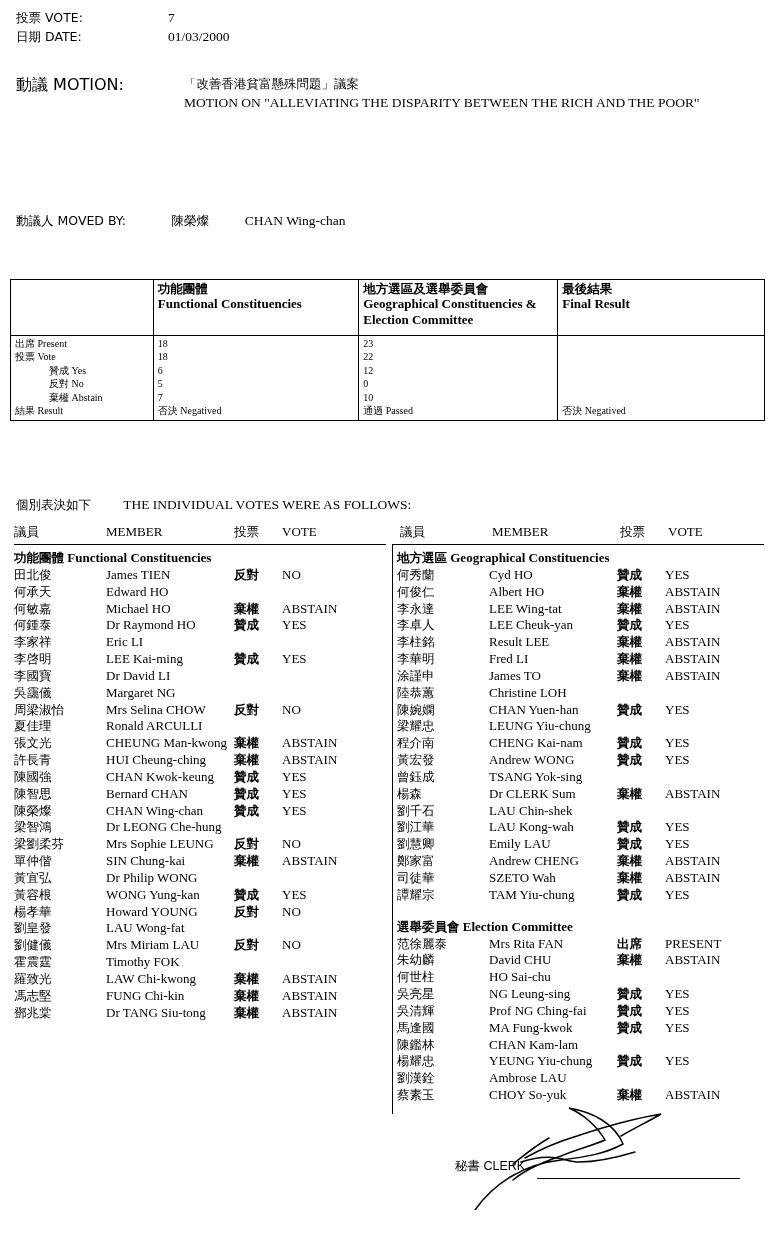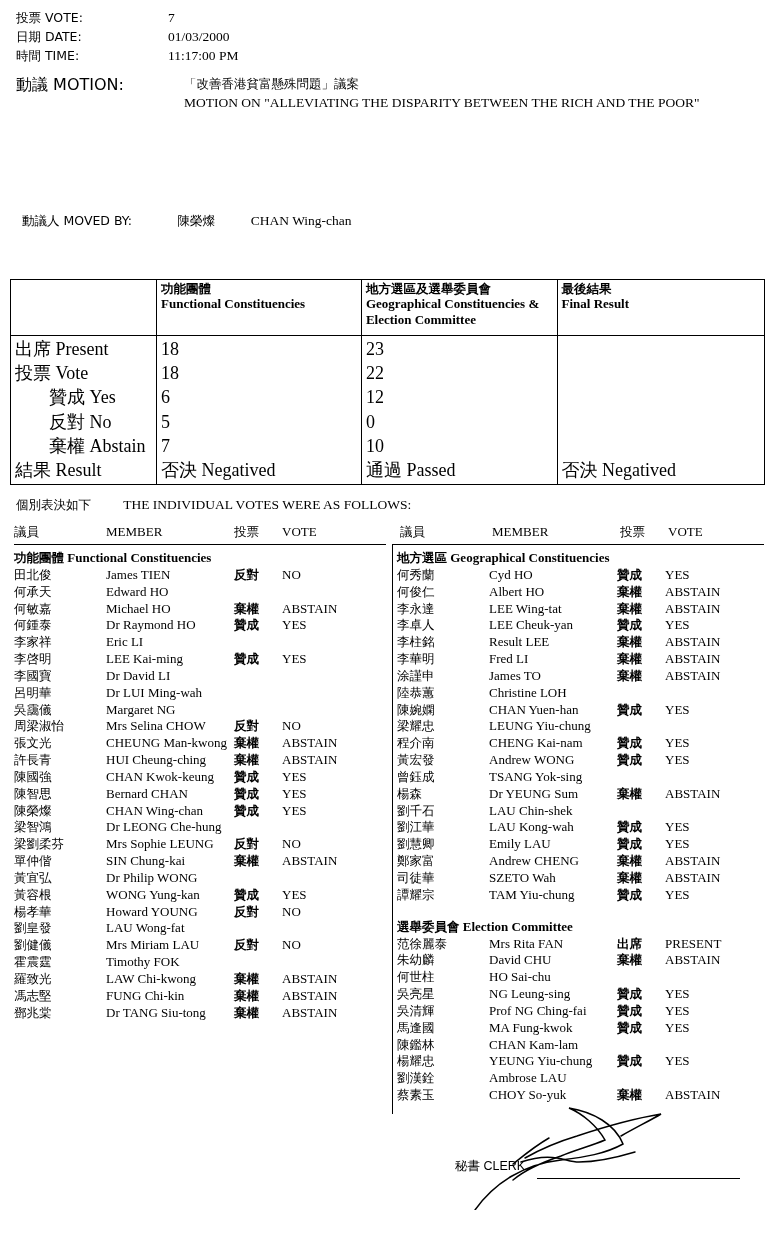--- a/index.html
+++ b/index.html
@@ -17,21 +17,21 @@
   .hdr { position:absolute; left:16px; top:8px; width:740px; }
   .hdr-row { display:flex; align-items:baseline; line-height:1.42; font-size:13.5px; }
   .hdr-label { width:152px; flex:0 0 152px; }
   .hdr-val { flex:1 1 auto; }
   .zh { font-family:"DejaVu Sans","Liberation Sans",sans-serif; font-size:12.5px; }
 
   .motion { position:absolute; left:16px; top:75px; width:745px; }
   .motion-label { position:absolute; left:0; top:0; font-size:16px; }
   .motion-body { position:absolute; left:168px; top:0; font-size:13.5px; line-height:1.45; }
 
-  .movedby { position:absolute; left:22px; top:213px; font-size:13.5px; }
+  .movedby { position:absolute; left:16px; top:213px; font-size:13.5px; }
   .movedby .mb-label { display:inline-block; width:152px; }
   .movedby .mb-cn { display:inline-block; width:70px; }
 
   
   table.summary {
     position:absolute; left:10px; top:279px;
     width:755px;
     border-collapse:collapse;
     font-size:13px;
   }
@@ -42,21 +42,21 @@
     text-align:left;
     font-weight:normal;
   }
   .col-a { width:138px; }
   .col-b { width:207px; }
   .col-c { width:200px; }
   .col-d { width:210px; }
   .hd-cell { height:52px; }
   .hd-cn { font-family:"DejaVu Sans","Liberation Sans",sans-serif; font-weight:bold; font-size:12.5px; display:block; line-height:1.22; }
   .hd-en { display:block; font-weight:bold; font-size:13px; line-height:1.22; }
-  .body-cell { line-height:1.345; font-size:18px; }
+  .body-cell { line-height:1.345; font-size:10px; }
   .body-cell div { white-space:pre; }
   .ind { padding-left:34px; }
 
   
   .iv-head { position:absolute; left:16px; top:497px; font-size:13.5px; }
   .iv-head .iv-cn { display:inline-block; width:104px; }
 
   .cols { position:absolute; left:10px; top:524px; width:760px; }
   .col { position:absolute; top:0; width:372px; }
   .col.left { left:4px; }
@@ -86,24 +86,20 @@
 <div class="page">
 
   <div class="hdr">
     <div class="hdr-row">
       <span class="hdr-label zh">投票 VOTE:</span>
       <span class="hdr-val">7</span>
     </div>
     <div class="hdr-row">
       <span class="hdr-label zh">日期 DATE:</span>
       <span class="hdr-val">01/03/2000</span>
-    </div>
-    <div class="hdr-row">
-      <span class="hdr-label zh">時間 TIME:</span>
-      <span class="hdr-val">11:17:00 PM</span>
     </div>
   </div>
 
   <div class="motion">
     <div class="motion-label zh">動議 MOTION:</div>
     <div class="motion-body">
       <div class="zh">「改善香港貧富懸殊問題」議案</div>
       <div>MOTION ON "ALLEVIATING THE DISPARITY BETWEEN THE RICH AND THE POOR"</div>
     </div>
   </div>
@@ -228,36 +224,36 @@
               <span class="c-vcn zh">贊成</span>
               <span class="c-ven">YES</span>
             </div>
             <div class="vrow">
               <span class="c-name zh">李國寶</span>
               <span class="c-member">Dr David LI</span>
               <span class="c-vcn zh"></span>
               <span class="c-ven"></span>
             </div>
             <div class="vrow">
-              <span class="c-name zh">呂明華</span>
-              <span class="c-member">Dr LUI Ming-wah</span>
-              <span class="c-vcn zh"></span>
-              <span class="c-ven"></span>
-            </div>
-            <div class="vrow">
               <span class="c-name zh">吳靄儀</span>
               <span class="c-member">Margaret NG</span>
               <span class="c-vcn zh"></span>
               <span class="c-ven"></span>
             </div>
             <div class="vrow">
               <span class="c-name zh">周梁淑怡</span>
               <span class="c-member">Mrs Selina CHOW</span>
               <span class="c-vcn zh">反對</span>
               <span class="c-ven">NO</span>
+            </div>
+            <div class="vrow">
+              <span class="c-name zh">夏佳理</span>
+              <span class="c-member">Ronald ARCULLI</span>
+              <span class="c-vcn zh"></span>
+              <span class="c-ven"></span>
             </div>
             <div class="vrow">
               <span class="c-name zh">張文光</span>
               <span class="c-member">CHEUNG Man-kwong</span>
               <span class="c-vcn zh">棄權</span>
               <span class="c-ven">ABSTAIN</span>
             </div>
             <div class="vrow">
               <span class="c-name zh">許長青</span>
               <span class="c-member">HUI Cheung-ching</span>
@@ -449,21 +445,21 @@
               <span class="c-ven">YES</span>
             </div>
             <div class="vrow">
               <span class="c-name zh">曾鈺成</span>
               <span class="c-member">TSANG Yok-sing</span>
               <span class="c-vcn zh"></span>
               <span class="c-ven"></span>
             </div>
             <div class="vrow">
               <span class="c-name zh">楊森</span>
-              <span class="c-member">Dr YEUNG Sum</span>
+              <span class="c-member">Dr CLERK Sum</span>
               <span class="c-vcn zh">棄權</span>
               <span class="c-ven">ABSTAIN</span>
             </div>
             <div class="vrow">
               <span class="c-name zh">劉千石</span>
               <span class="c-member">LAU Chin-shek</span>
               <span class="c-vcn zh"></span>
               <span class="c-ven"></span>
             </div>
             <div class="vrow">

